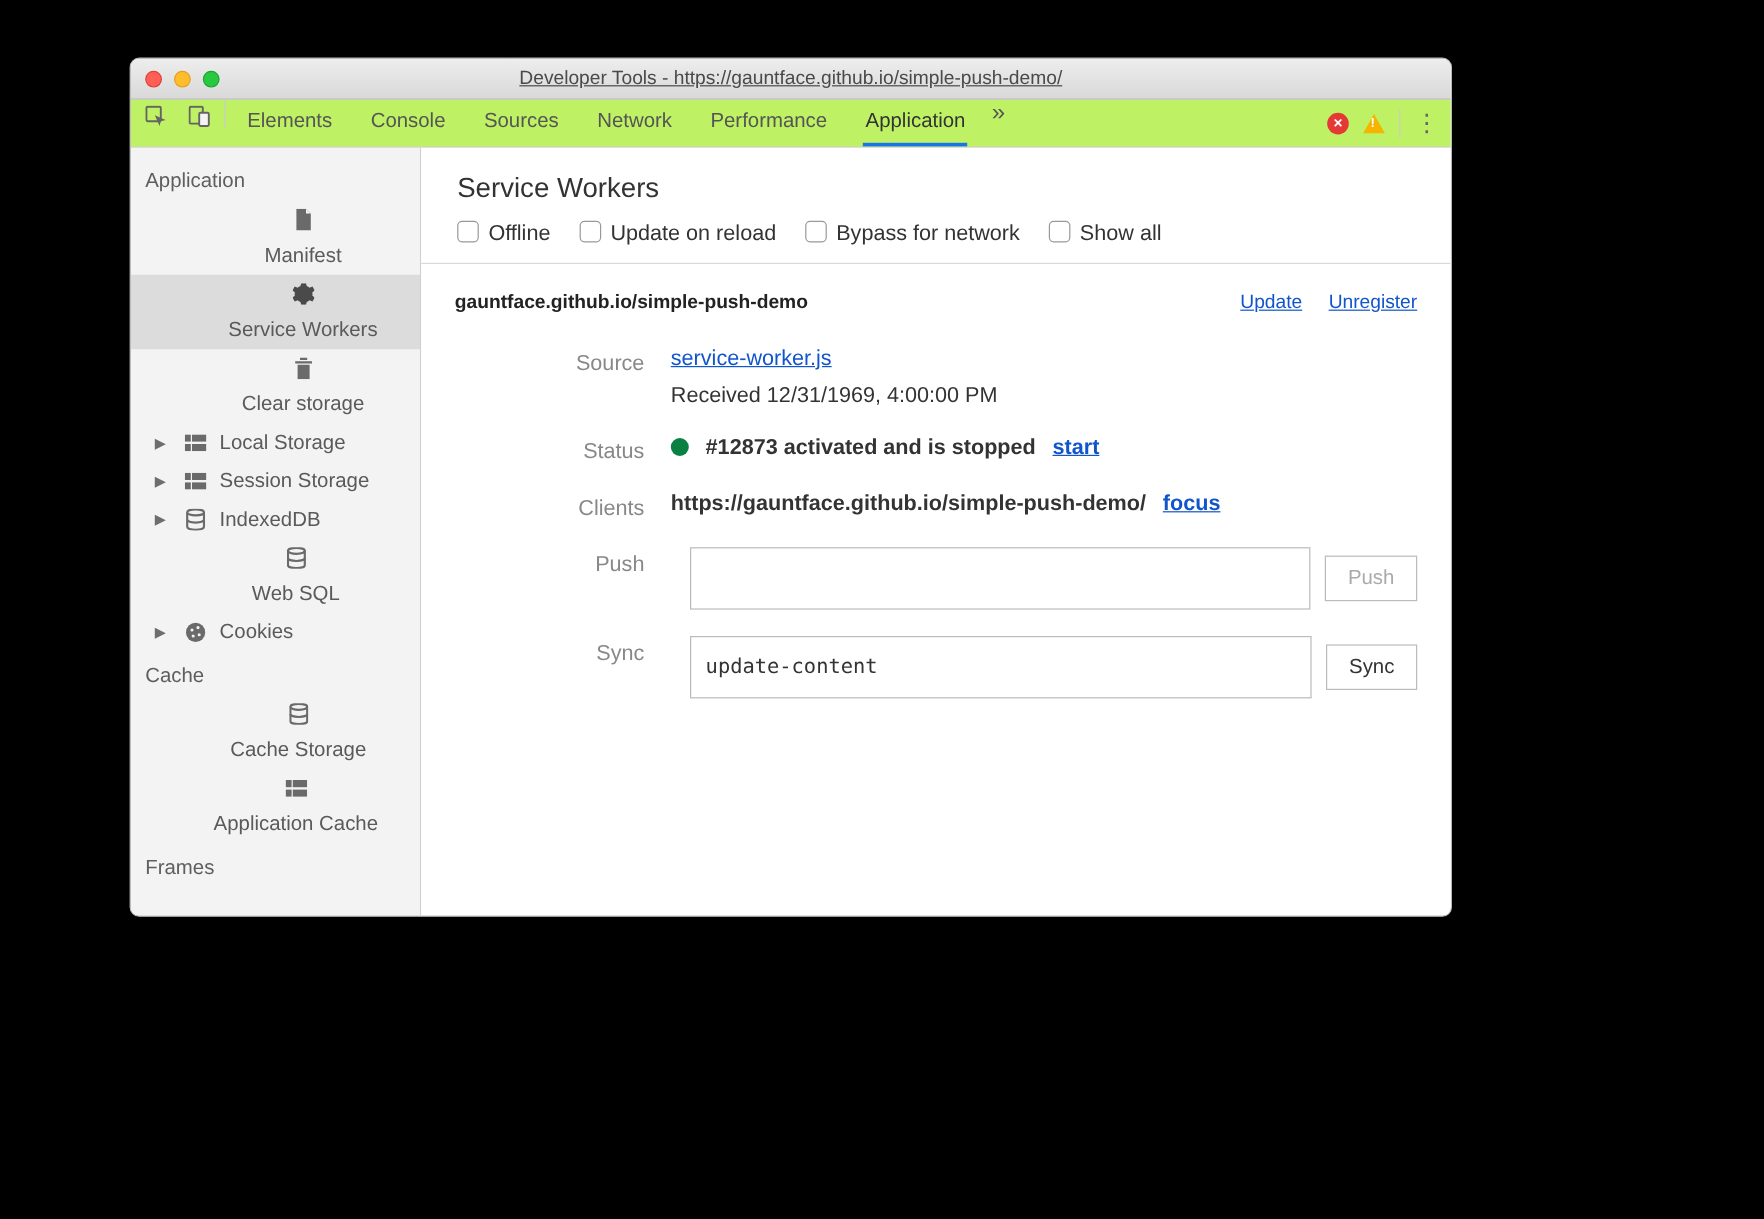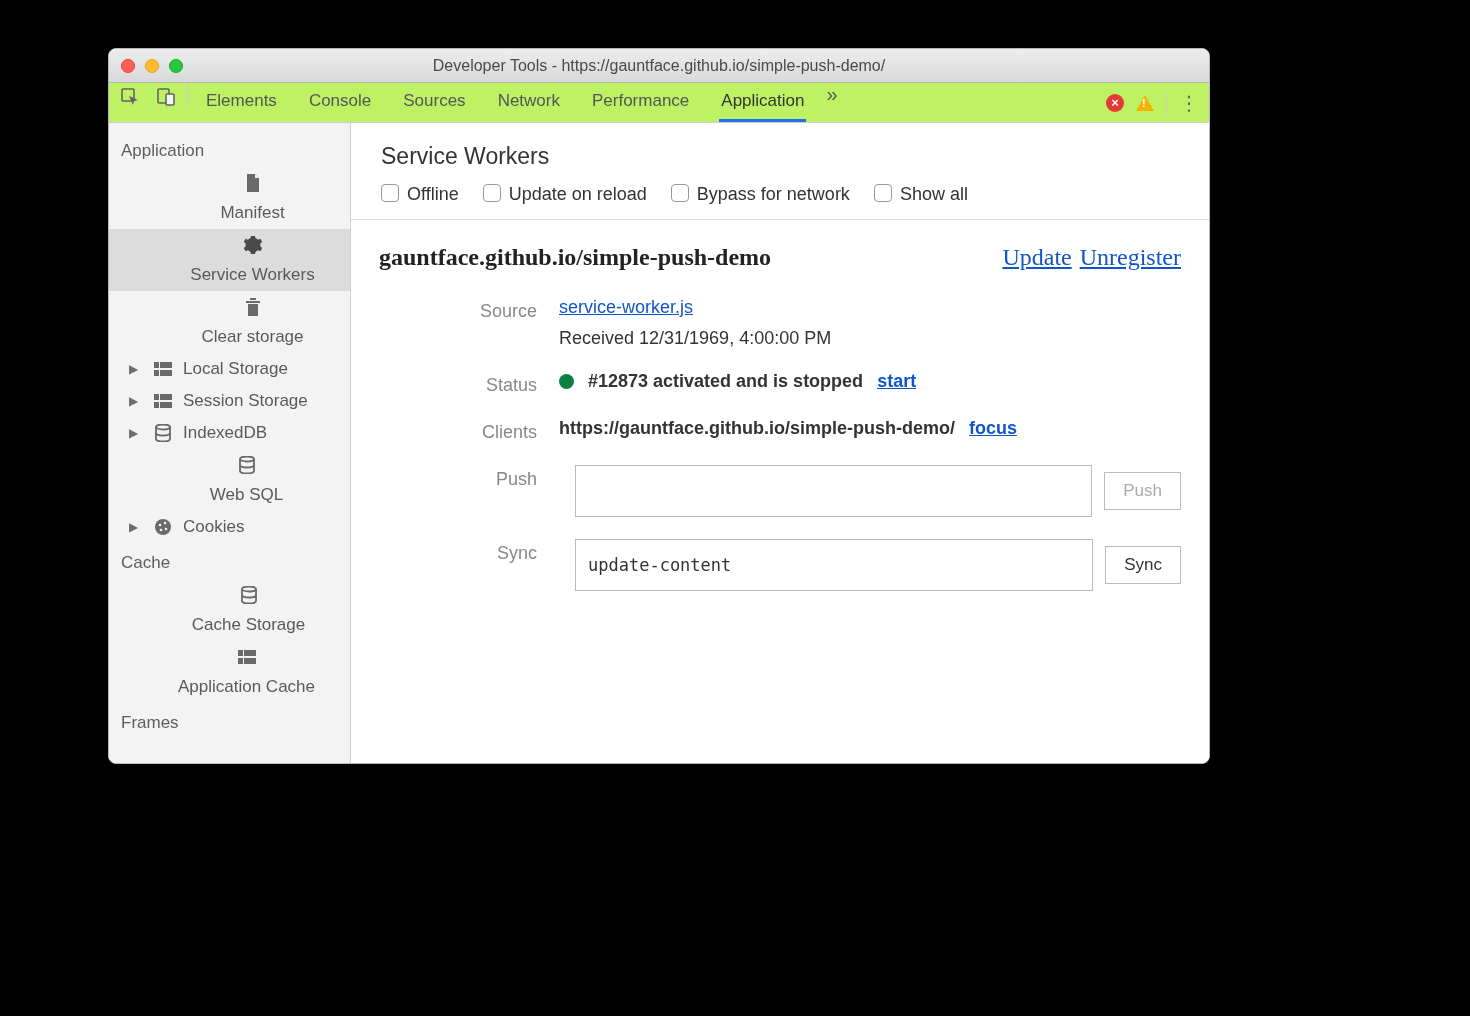--- a/index.html
+++ b/index.html
@@ -40,21 +40,21 @@
   }
   .traffic span {
     width: 14px; height: 14px; border-radius: 50%;
     display: inline-block;
   }
   .tl-close  { background:#ff5f57; border:0.5px solid #e14038;}
   .tl-min    { background:#ffbd2e; border:0.5px solid #e1a11f;}
   .tl-zoom   { background:#28c940; border:0.5px solid #19a82d;}
   .titletext {
     position:absolute; left:0; right:0; text-align:center;
-    font-size: 16px; color:#4a4a4a;
+    font-size: 16px; color:#4a4a4a;text-decoration:underline;
   }
   
   .toolbar {
     height: 40px;
     border-bottom: 1px solid #cfcfcf;
     background:#bef264;
     display:flex;
     font-size: 17px;
     color:#555;
   }
@@ -117,25 +117,24 @@
     border-bottom:1px solid #d9d9d9;
     font-size:18px; color:#333;
   }
   .check { display:flex; align-items:flex-start; gap:8px;}
   .cbox {
     width:18px;height:18px;border:1.5px solid #999;border-radius:4px;background:#fff;
   }
   .sw-card { padding:24px 28px 0 28px; }
   .sw-head {
     display:flex; align-items:flex-start; justify-content:space-between;
-    font-size:24px;
-    font-family:Liberation Serif, serif;
+    font-size:16px;
   }
   .sw-scope { font-weight:700; color:#222;}
-  .sw-actions { display:flex; gap:8px;}
+  .sw-actions { display:flex; gap:22px;}
   .linkblue { color:#1155cc; text-decoration:underline; cursor:pointer;}
   .rows { margin-top:26px; }
   .row { display:flex; align-items:flex-start; margin-bottom:22px; font-size:18px;}
   .row .label { width:180px; text-align:right; color:#888; padding-right:22px; padding-top:4px;}
   .row .val { flex:1; color:#333; display:flex; flex-direction:column; gap:10px;}
   .row .inline { display:flex; align-items:center; gap:14px; flex-wrap:wrap;font-weight:bold;}
   .status-dot { width:15px;height:15px;border-radius:50%;background:#0b8043;display:inline-block;}
   .txtinput {
     flex:1; height:52px; border:1px solid #bbb; padding:0 12px;
     font-family:Menlo,Consolas,monospace; font-size:17px; color:#333;margin-left:16px;

